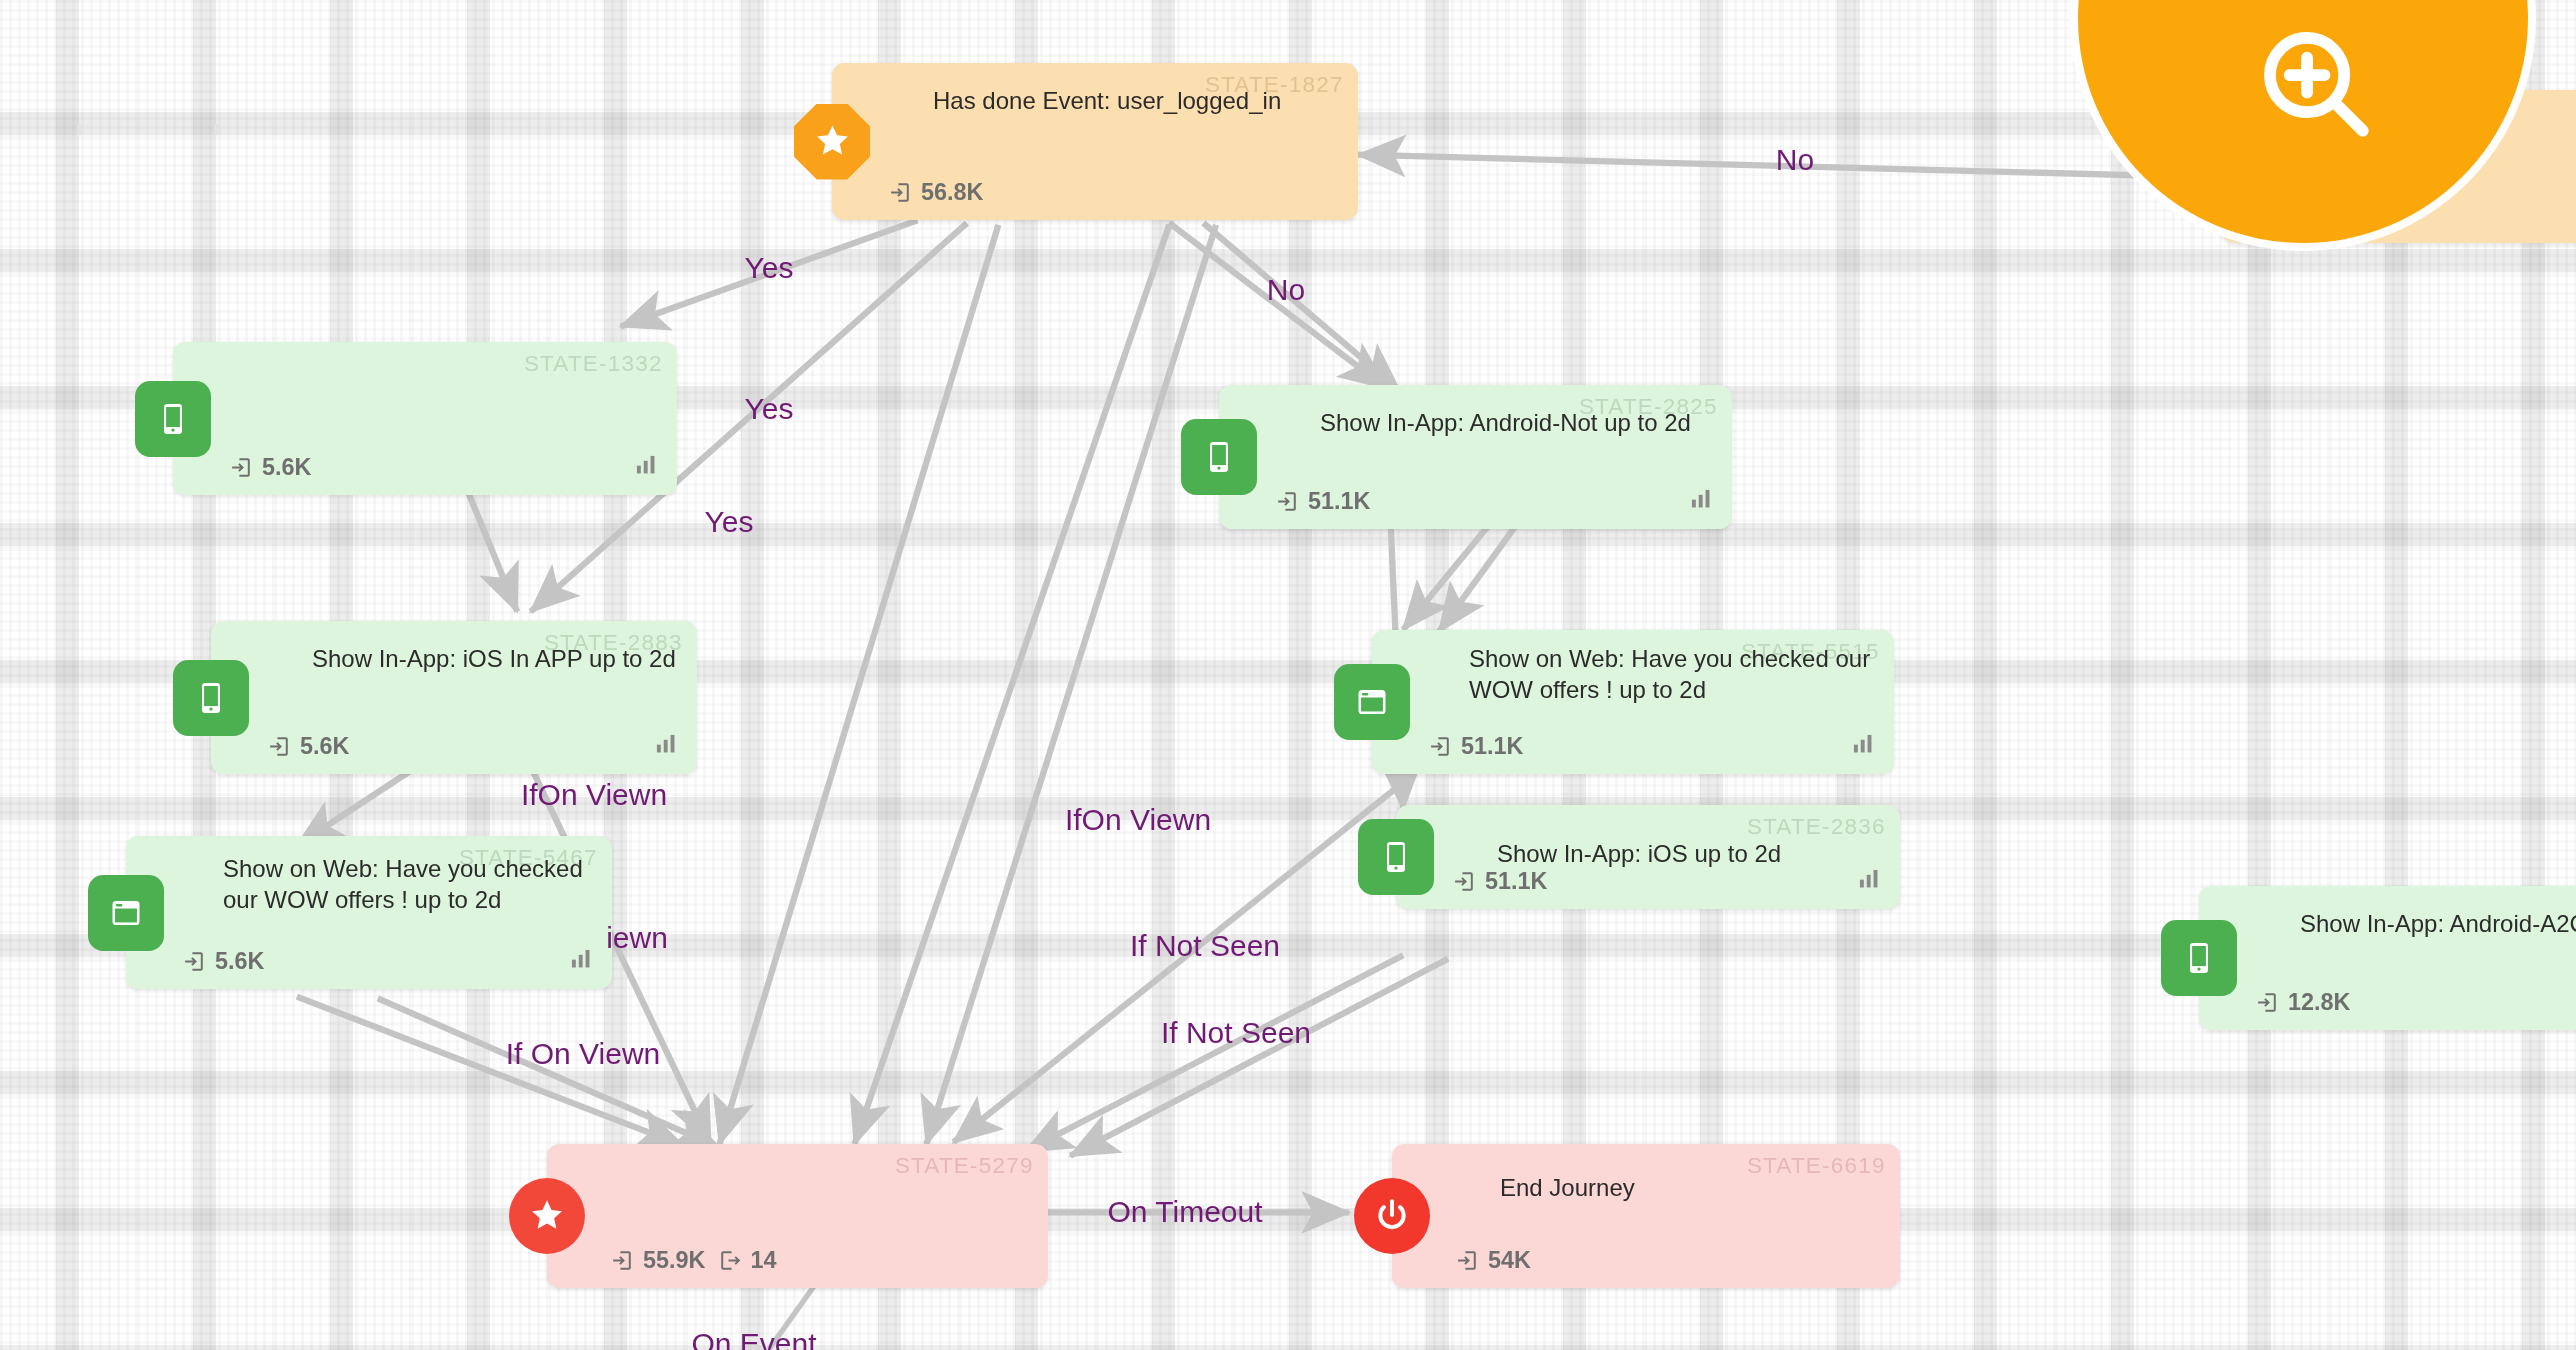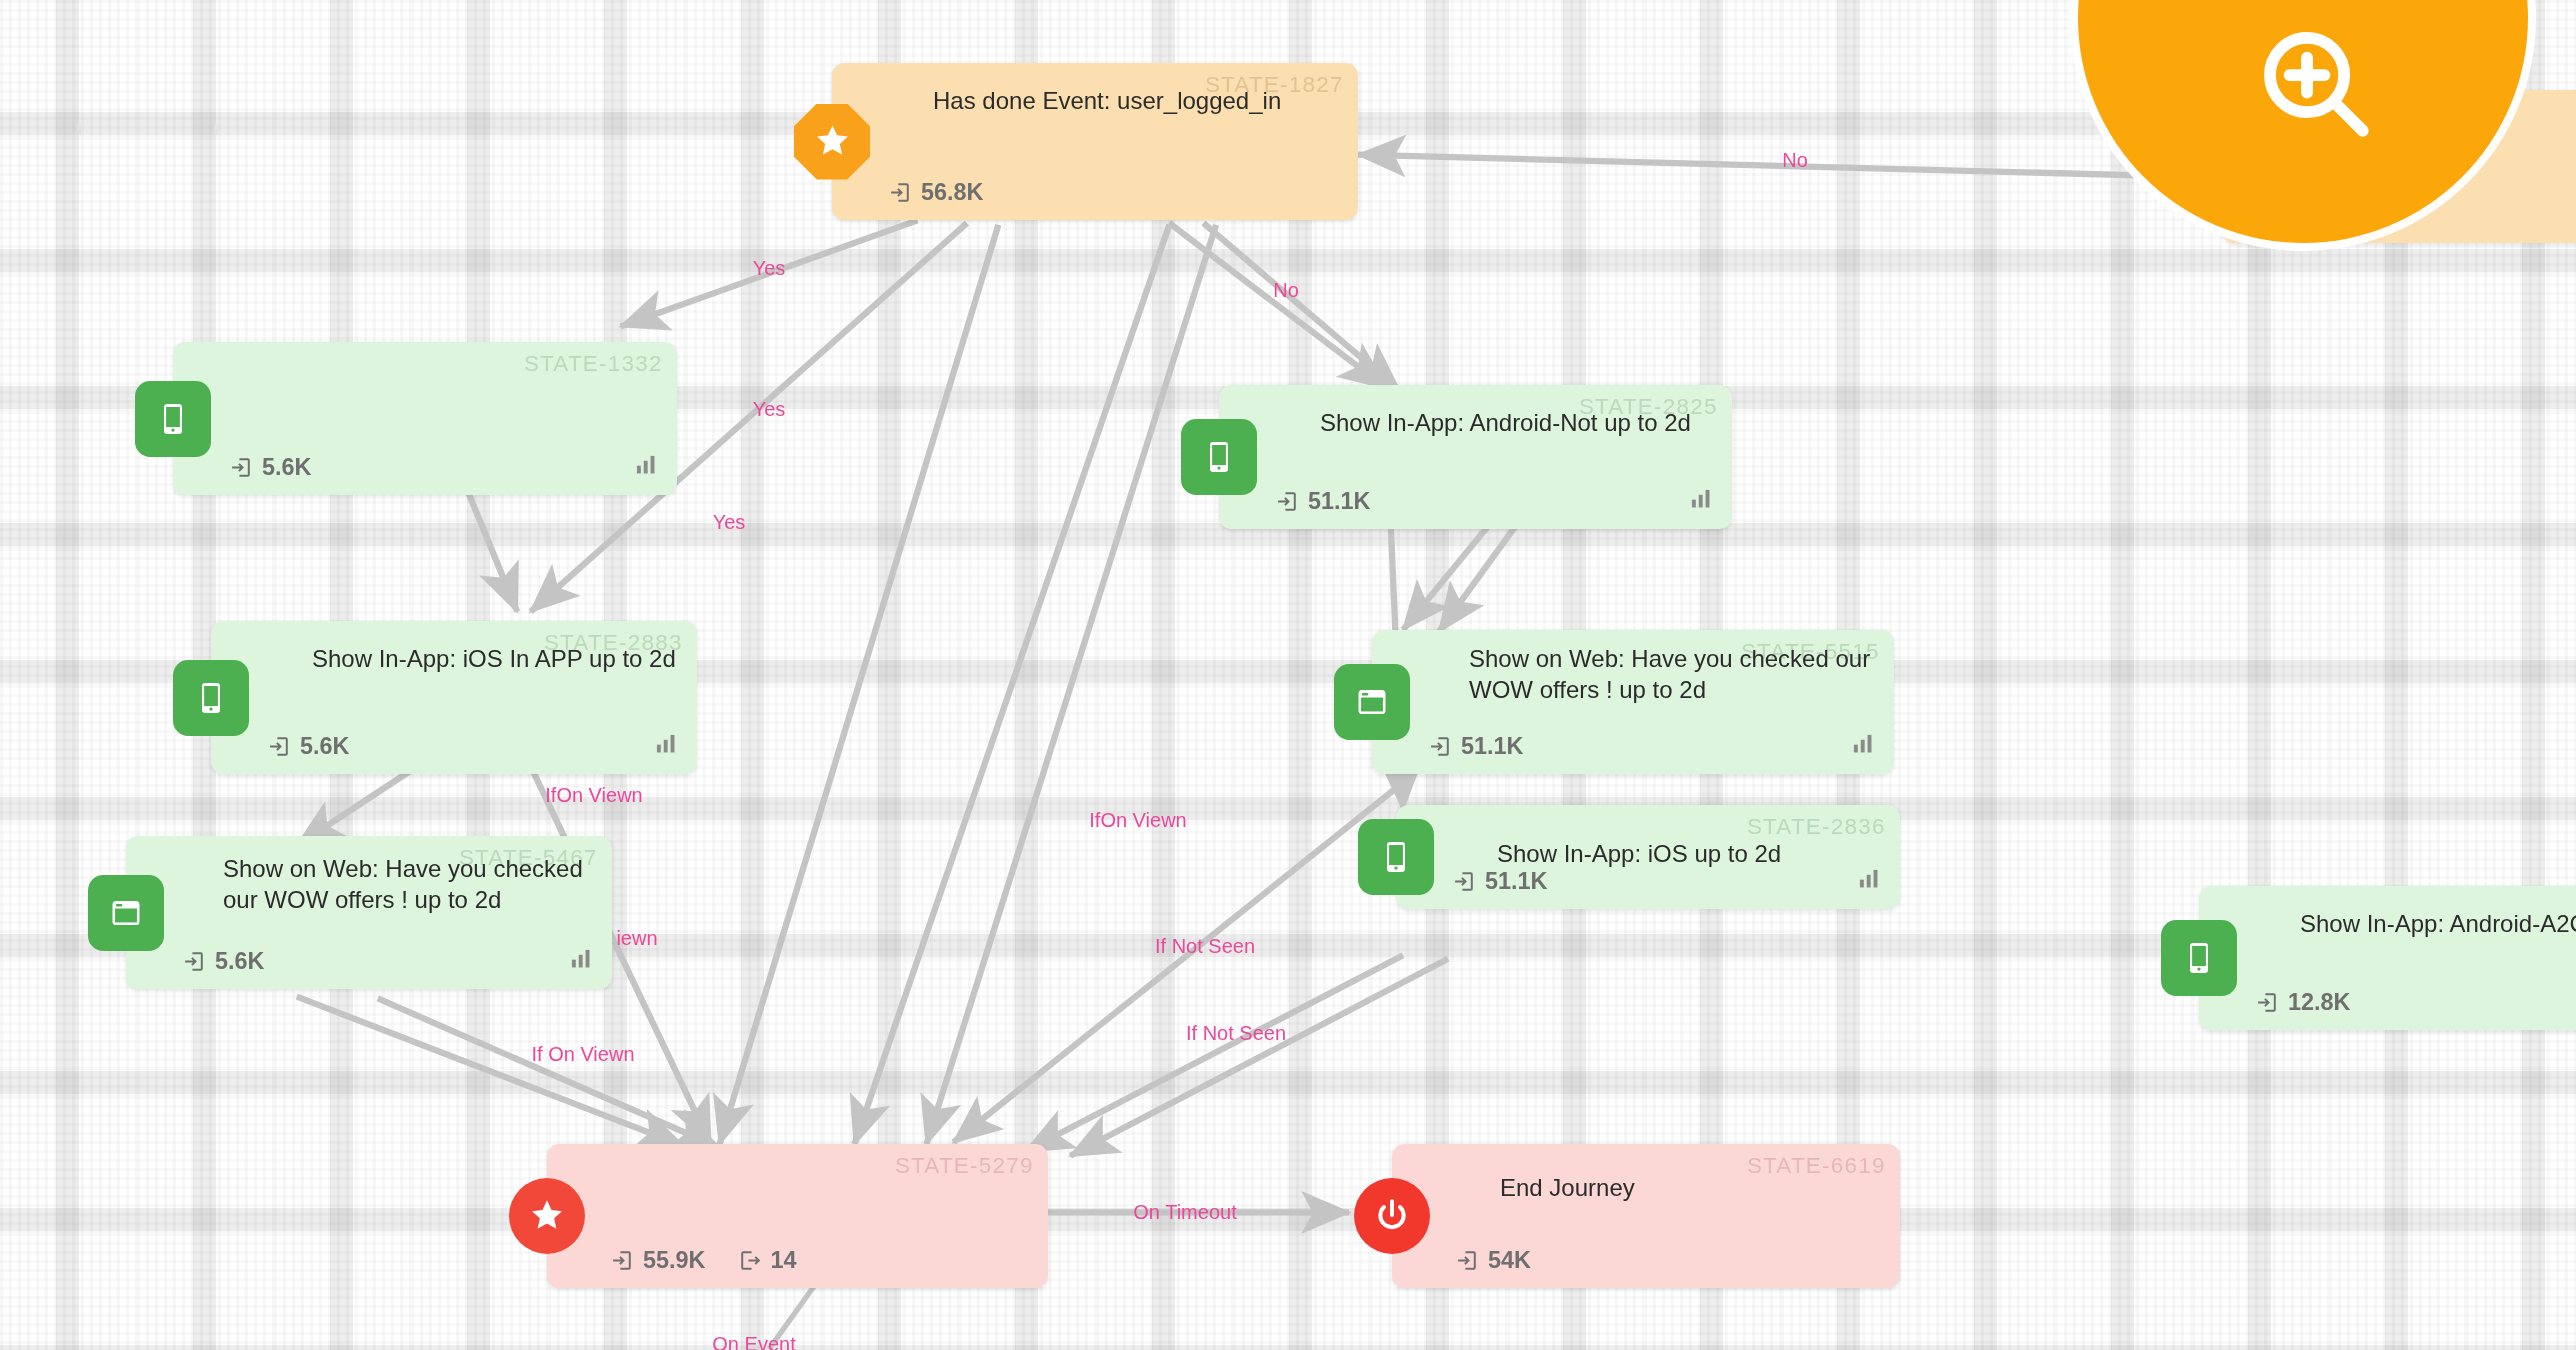--- a/index.html
+++ b/index.html
@@ -151,22 +151,22 @@
     left: -38px;
     top: 50%;
     transform: translateY(-50%);
     background: #f2382c;
     border-radius: 50%;
   }
 
   
   .edge-label {
     position: absolute;
-    font-size: 20px;
-    color: #ec4899;
+    font-size: 30px;
+    color: #701a75;
     white-space: nowrap;
     transform: translate(-50%, -50%);
     font-weight: 400;
   }
 
   
   #zoom-fab {
     position: absolute;
     left: 2078px;
     top: -207px;
@@ -602,21 +602,21 @@
     </div>
   </div>
 
   <div class="node red" style="left:547px; top:1144px; width:501px; height:144px;">
     <div class="icon-badge star-circle">
       <svg width="40" height="40" viewBox="0 0 24 24" fill="#ffffff">
         <path d="M12 2.6l2.7 5.8 6.3.7-4.7 4.3 1.3 6.2L12 16.5 6.4 19.6l1.3-6.2L3 9.1l6.3-.7z"></path>
       </svg>
     </div>
     <div class="node-state">STATE-5279</div>
-    <div class="node-stats" style="left:63px; gap:32px;">
+    <div class="node-stats" style="left:63px; gap:12px;">
       <span class="stat">
         <svg width="25" height="25" viewBox="0 0 24 24" fill="none" stroke="#6f6f6f" stroke-width="1.9">
           <path d="M10 4h8a1 1 0 0 1 1 1v14a1 1 0 0 1-1 1h-8"></path>
           <path d="M3 12h10M9.5 8.5L13 12l-3.5 3.5"></path>
         </svg>
         <span>55.9K</span>
       </span>
       <span class="stat">
         <svg width="25" height="25" viewBox="0 0 24 24" fill="none" stroke="#6f6f6f" stroke-width="1.9">
           <path d="M14 4H6a1 1 0 0 0-1 1v14a1 1 0 0 0 1 1h8"></path>

